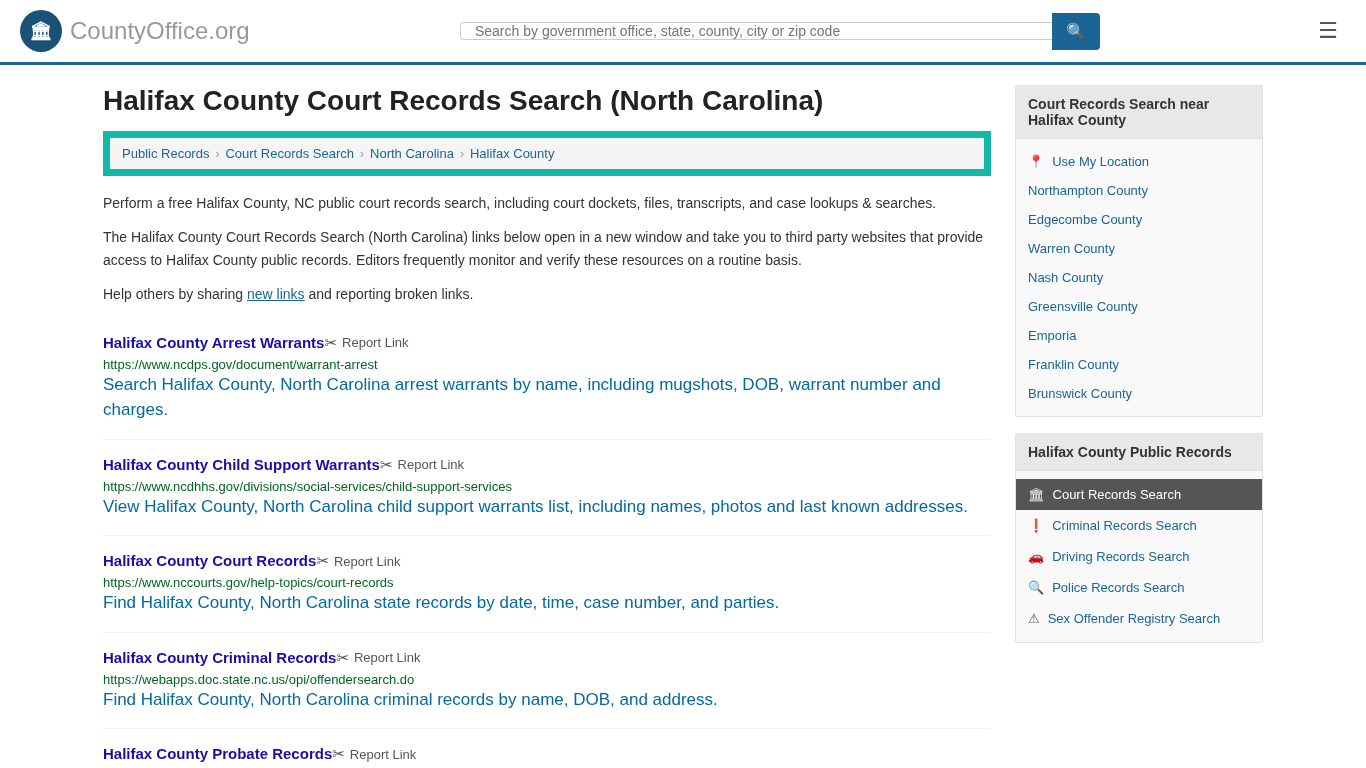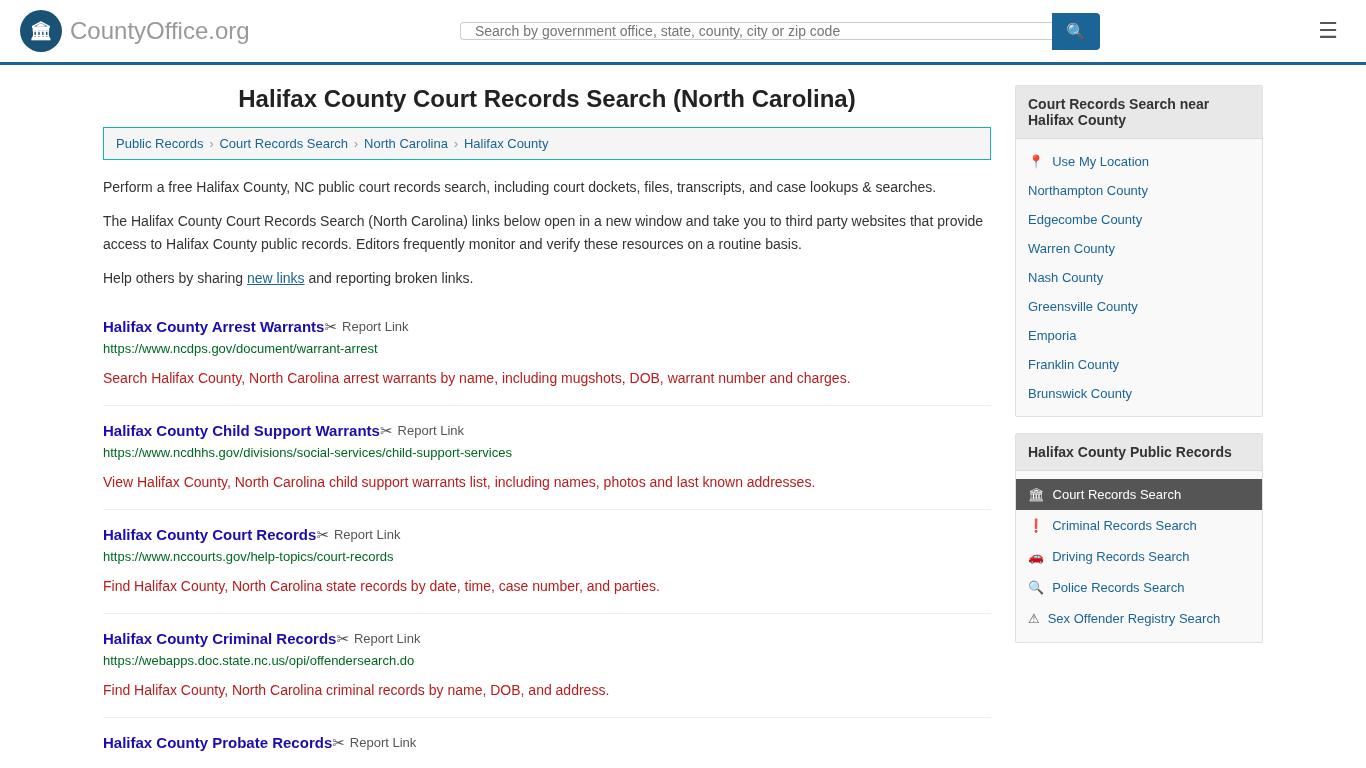--- a/index.html
+++ b/index.html
@@ -86,31 +86,30 @@
     .main-content {
       flex: 1;
     }
     .sidebar {
       width: 248px;
       flex-shrink: 0;
     }
 
     
     .page-title {
-      font-size: 24px;
+      font-size: 28px;
       font-weight: bold;
       color: #222;
       margin-bottom: 14px;
-      text-align: center;
     }
 
     
     .breadcrumb {
       background: #f5f5f5;
-      border: 1px solid #14b8a6;
+      border: 7px solid #14b8a6;
       padding: 8px 12px;
       font-size: 13px;
       color: #555;
       margin-bottom: 16px;
       display: flex;
       align-items: flex-end;
       gap: 6px;
       flex-wrap: wrap;
     }
     .breadcrumb a {
@@ -157,24 +156,23 @@
       font-size: 15px;
       color: #555;
     }
     .result-url {
       color: #006621;
       font-size: 13px;
       margin-bottom: 5px;
       text-decoration: none;
     }
     .result-desc {
-      font-size: 14px;
-      color: #b91c1c;
+      font-size: 17px;
+      color: #0369a1;
       line-height: 1.5;
-      margin-top: 12px;
     }
 
     
     .sidebar-section {
       background: #f9f9f9;
       border: 1px solid #e0e0e0;
       margin-bottom: 16px;
       border-radius: 2px;
     }
     .sidebar-section-title {

